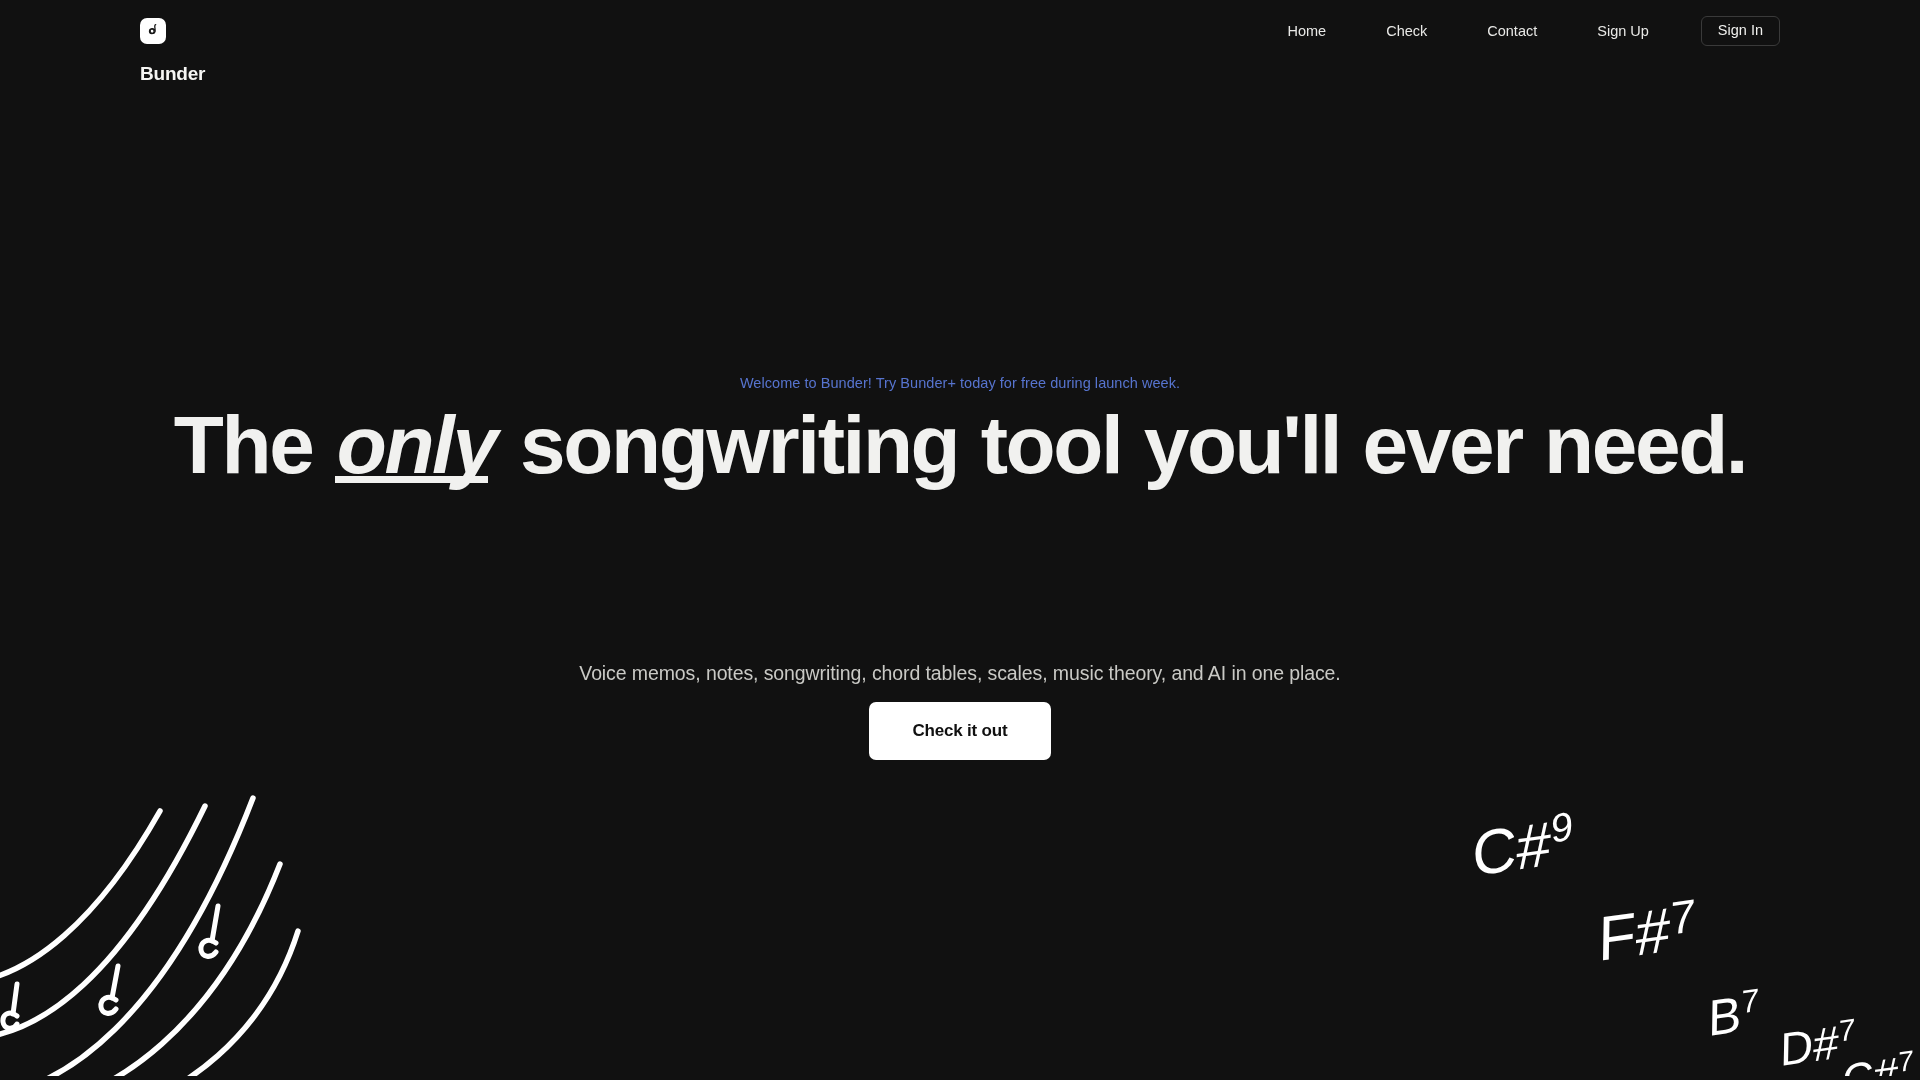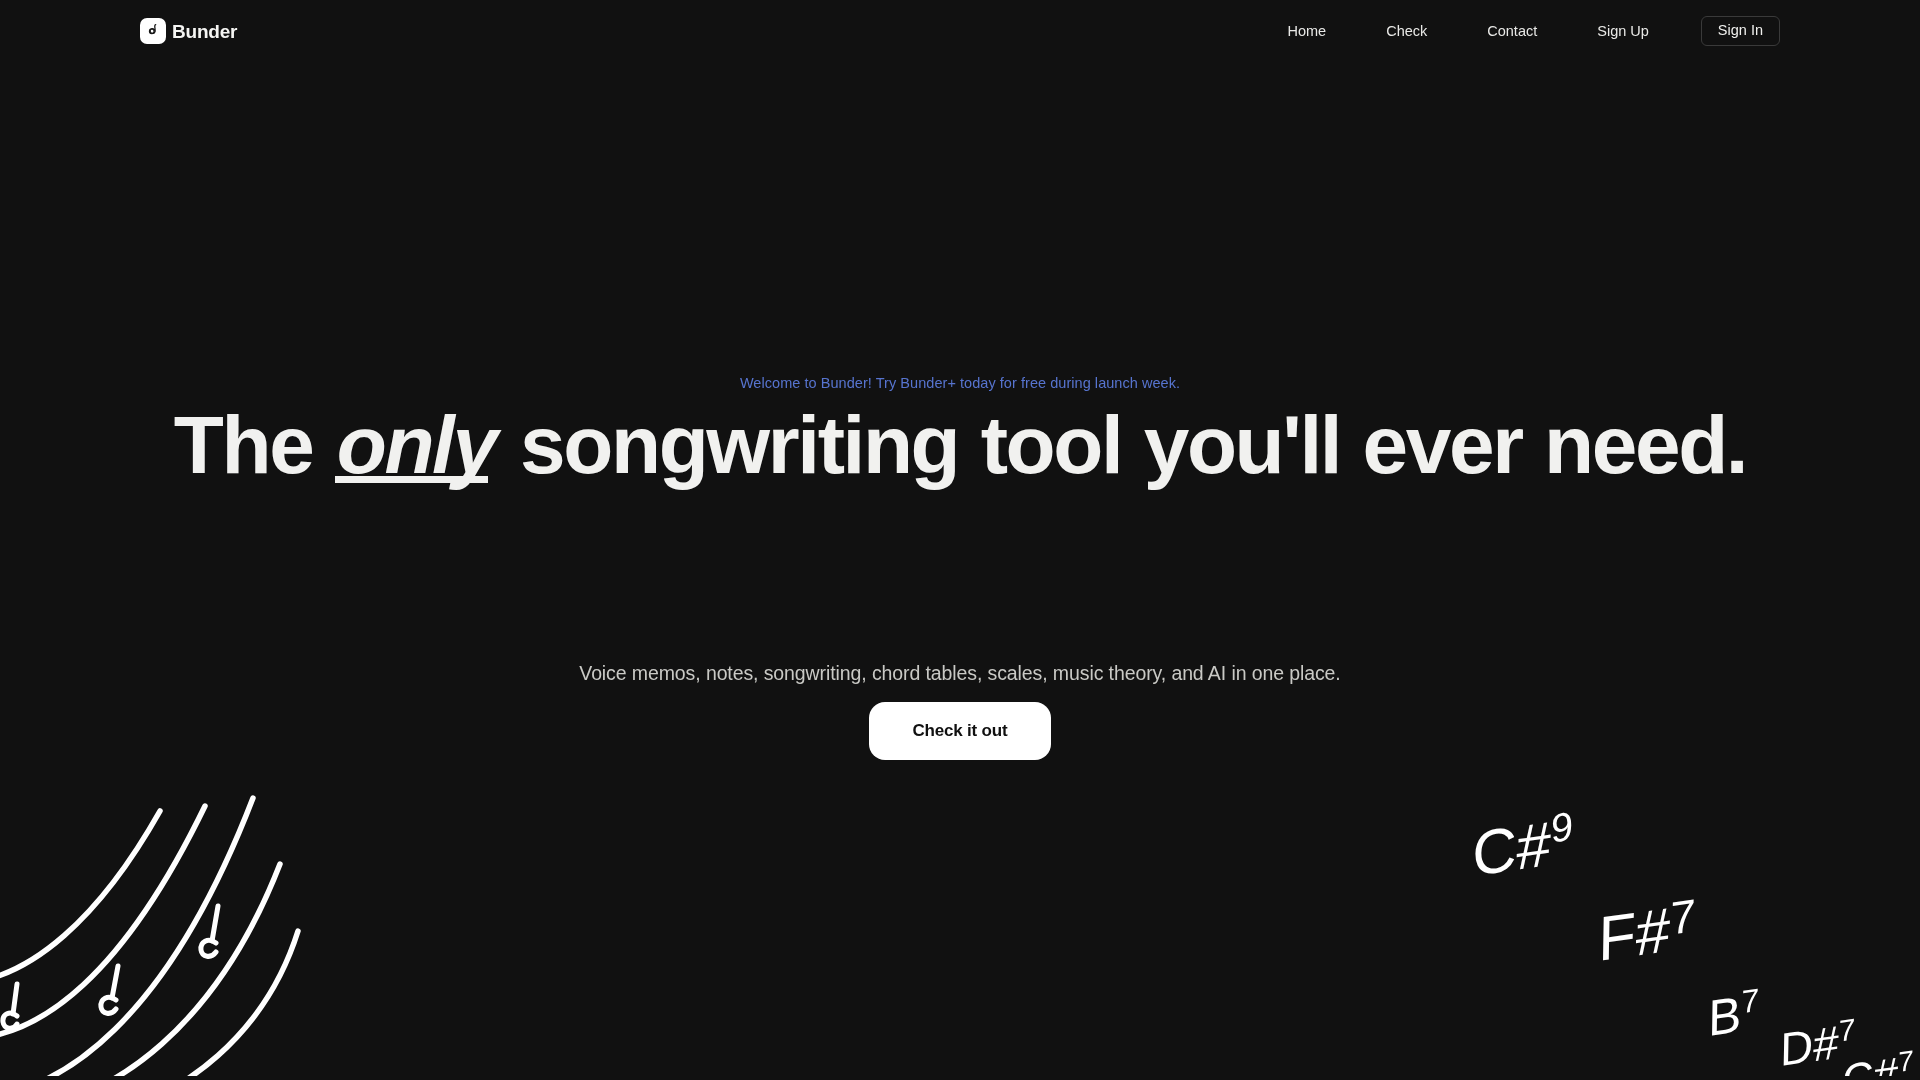--- a/index.html
+++ b/index.html
@@ -27,23 +27,24 @@
     display: flex;
     align-items: center;
     z-index: 20;
   }
 
   .brand {
     position: absolute;
     left: 140px;
     top: 18px;
     display: flex;
-    align-items: center;
-    gap: 6px;
-    text-decoration: none;
+    align-items: flex-start;
+    gap: 20px;
+    text-decoration: none;
+    flex-direction: column;
   }
 
   .brand-mark {
     width: 26px;
     height: 26px;
     border-radius: 7px;
     background: #ffffff;
     display: flex;
     align-items: center;
     justify-content: center;
@@ -168,21 +169,21 @@
     justify-content: center;
   }
 
   .cta {
     background: #ffffff;
     color: #101010;
     font-size: 17px;
     font-weight: bold;
     font-family: inherit;
     border: none;
-    border-radius: 16px;
+    border-radius: 7px;
     padding: 0 34px;
     height: 58px;
     min-width: 182px;
     cursor: pointer;
     letter-spacing: -0.2px;
   }
 
   
   .deco {
     position: absolute;

